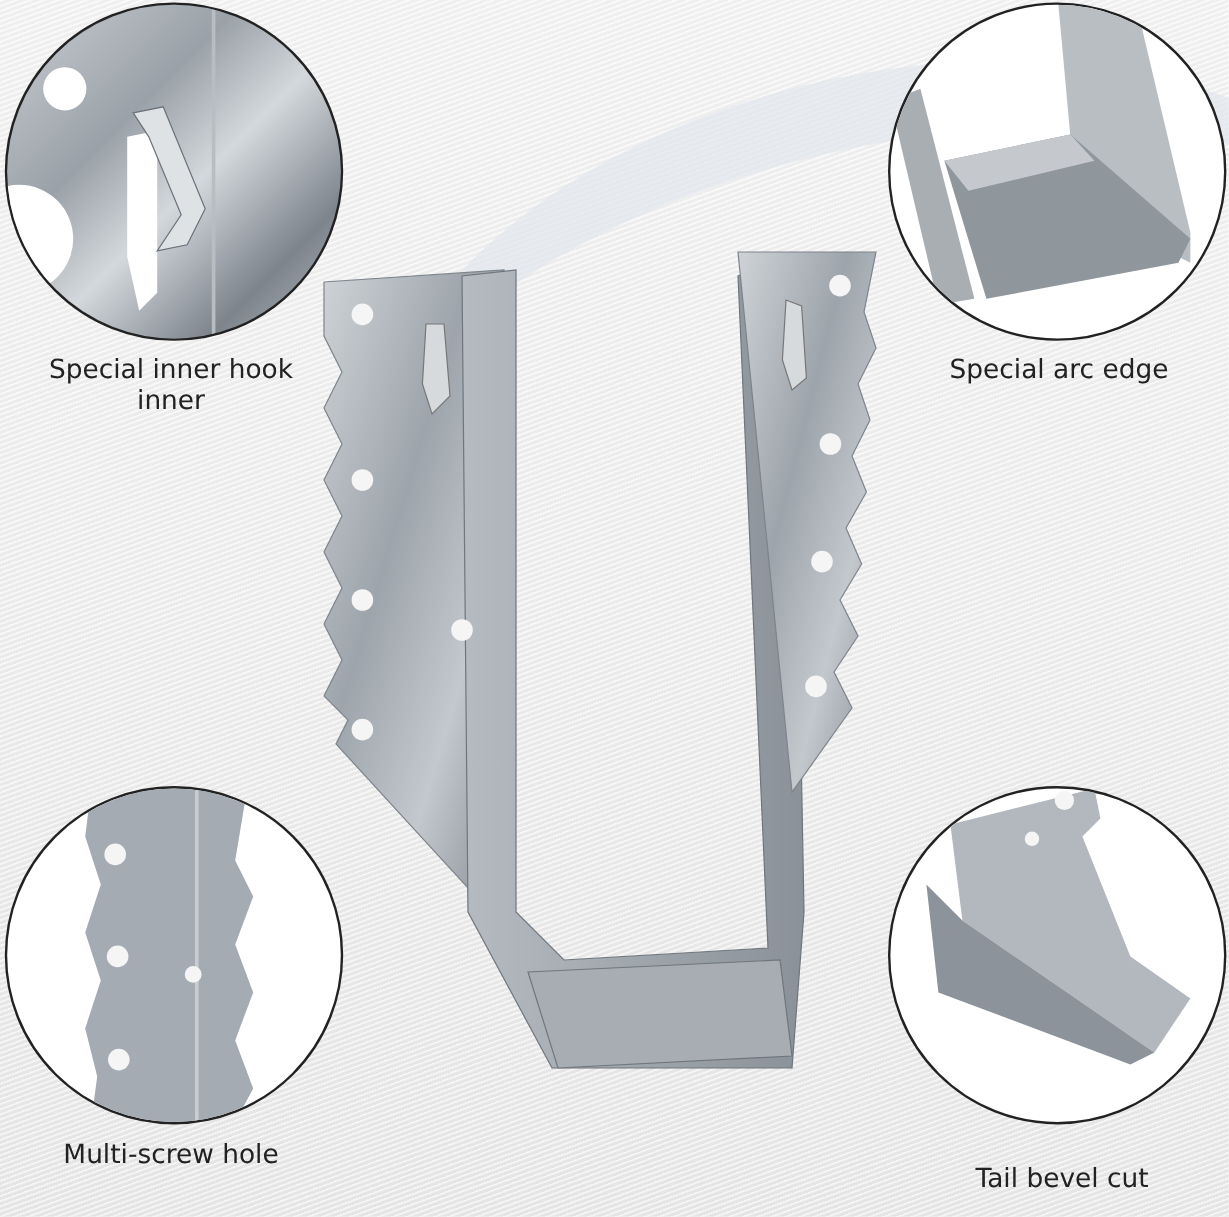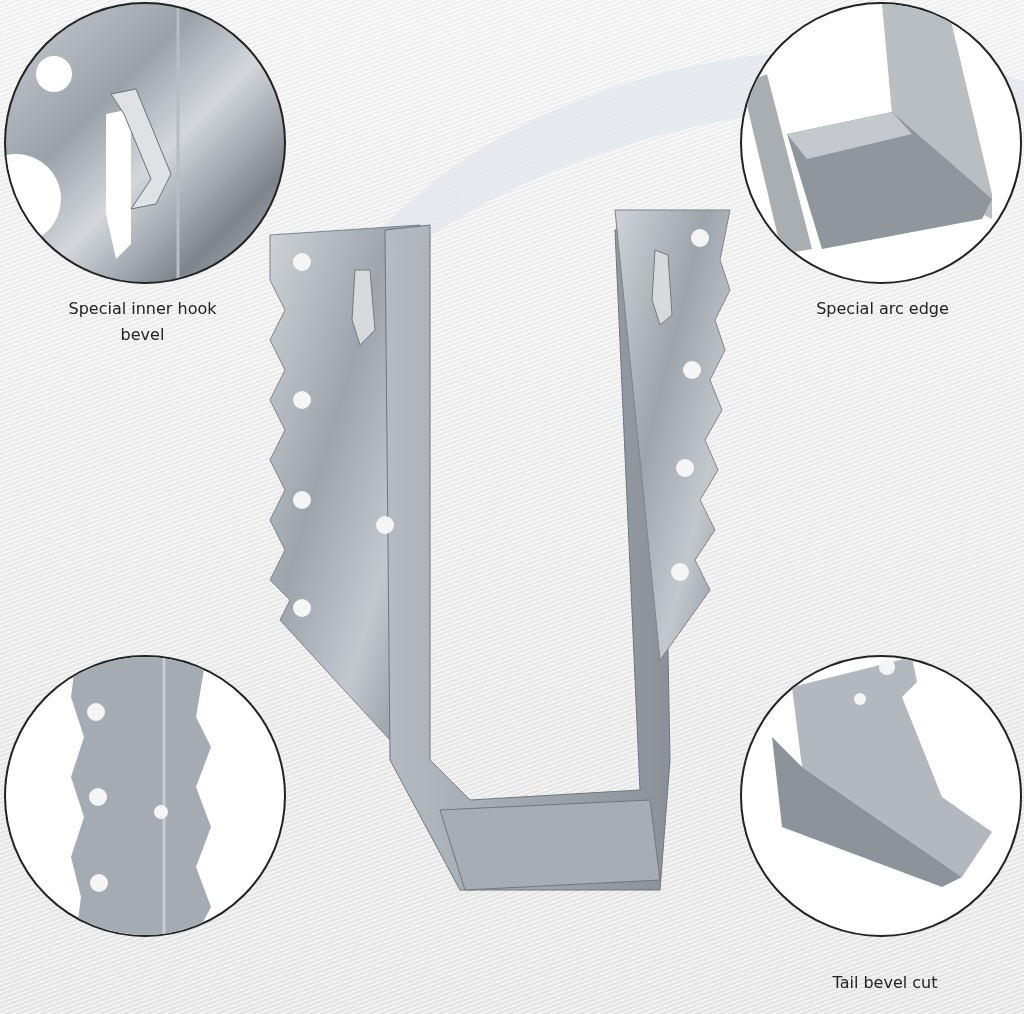--- a/index.html
+++ b/index.html
@@ -20,21 +20,21 @@
   .circle {
     position: absolute; border-radius: 50%; border: 2px solid #222;
     overflow: hidden; background: #ffffff;
   }
   .c-tl { left: 4px; top: 2px; width: 278px; height: 278px; }
   .c-tr { left: 740px; top: 2px; width: 278px; height: 278px; }
   .c-bl { left: 4px; top: 655px; width: 278px; height: 278px; }
   .c-br { left: 740px; top: 655px; width: 278px; height: 278px; }
   .metal { background: linear-gradient(135deg, #c9ced3 0%, #9aa1a8 35%, #d4d8dc 55%, #7d848c 80%, #b7bcc1 100%); }
   .label {
-    position: absolute; text-align: center; color: #222; font-size: 16px; line-height: 26px;
+    position: absolute; text-align: center; color: #222; font-size: 22px; line-height: 26px;
   }
   .hanger-part { position: absolute; }
 </style>
 </head>
 <body>
 
 <div class="bg-lines"></div>
 <div class="swoosh"></div>
 
 <div>
@@ -78,21 +78,21 @@
   <svg width="278" height="278" viewBox="0 0 278 278">
     <circle cx="48" cy="70" r="18" fill="#fff"></circle>
     <circle cx="10" cy="195" r="45" fill="#fff"></circle>
     <path d="M100 110 L125 105 L125 240 L110 255 L100 210 Z" fill="#fff"></path>
     <path d="M105 90 L130 85 L165 170 L150 200 L125 205 L145 175 L118 110 Z" fill="#dfe2e5" stroke="#6a7178"></path>
     <line x1="172" y1="0" x2="172" y2="278" stroke="#b8bdc2" stroke-width="3"></line>
   </svg>
 </div>
 <div class="label" style="left:20px;top:296px;width:245px;">
   <div>Special inner hook</div>
-  <div>bevel</div>
+  <div>inner</div>
 </div>
 
 <div class="circle c-tr">
   <svg width="278" height="278" viewBox="0 0 278 278">
     <path d="M0 80 L25 70 L70 245 L40 250 Z" fill="#a9aeb3"></path>
     <path d="M140 0 L205 0 L250 190 L250 215 L230 205 L150 110 Z" fill="#b9bec3"></path>
     <path d="M45 130 L150 108 L250 195 L240 215 L80 245 Z" fill="#8f969c"></path>
     <path d="M45 130 L150 108 L170 130 L65 155 Z" fill="#c5c9cd"></path>
   </svg>
 </div>
@@ -104,20 +104,21 @@
   <svg width="278" height="278" viewBox="0 0 278 278">
     <path d="M70 0 L200 0 L190 60 L205 90 L190 130 L205 170 L190 210 L205 250 L190 278 L70 278 L75 240 L65 200 L78 160 L65 120 L78 80 L65 40 Z" fill="#a4abb2"></path>
     <line x1="158" y1="0" x2="158" y2="278" stroke="#c9cdd1" stroke-width="3"></line>
     <circle cx="90" cy="55" r="9" fill="#f5f5f5"></circle>
     <circle cx="92" cy="140" r="9" fill="#f5f5f5"></circle>
     <circle cx="93" cy="226" r="9" fill="#f5f5f5"></circle>
     <circle cx="155" cy="155" r="7" fill="#f5f5f5"></circle>
   </svg>
 </div>
 <div class="label" style="left:30px;top:950px;width:225px;">
+  <div>Multi-screw hole</div>
 </div>
 
 <div class="circle c-br">
   <svg width="278" height="278" viewBox="0 0 278 278">
     <path d="M50 30 L170 0 L175 25 L160 40 L200 140 L250 175 L220 220 L60 110 Z" fill="#b2b8be"></path>
     <path d="M30 80 L60 110 L220 220 L200 230 L40 170 Z" fill="#8c939a"></path>
     <circle cx="145" cy="10" r="8" fill="#f5f5f5"></circle>
     <circle cx="118" cy="42" r="6" fill="#f5f5f5"></circle>
   </svg>
 </div>

